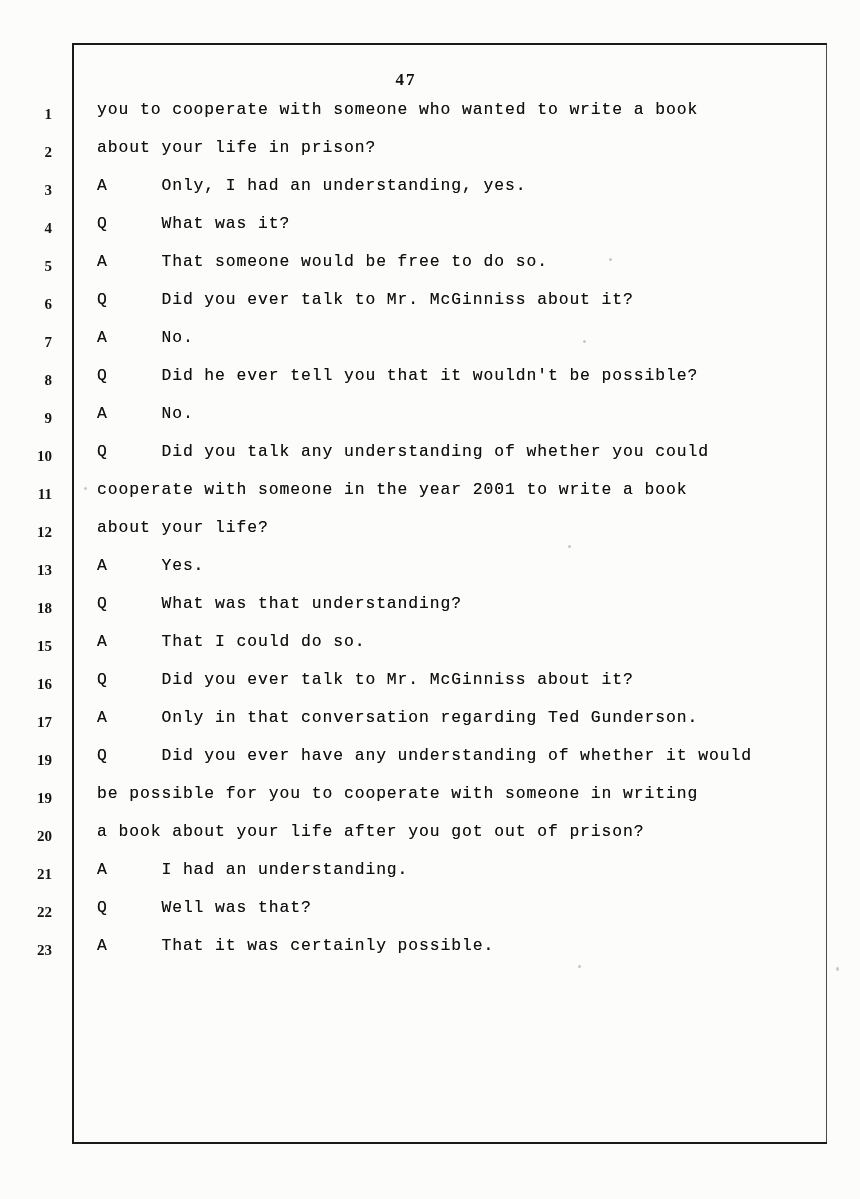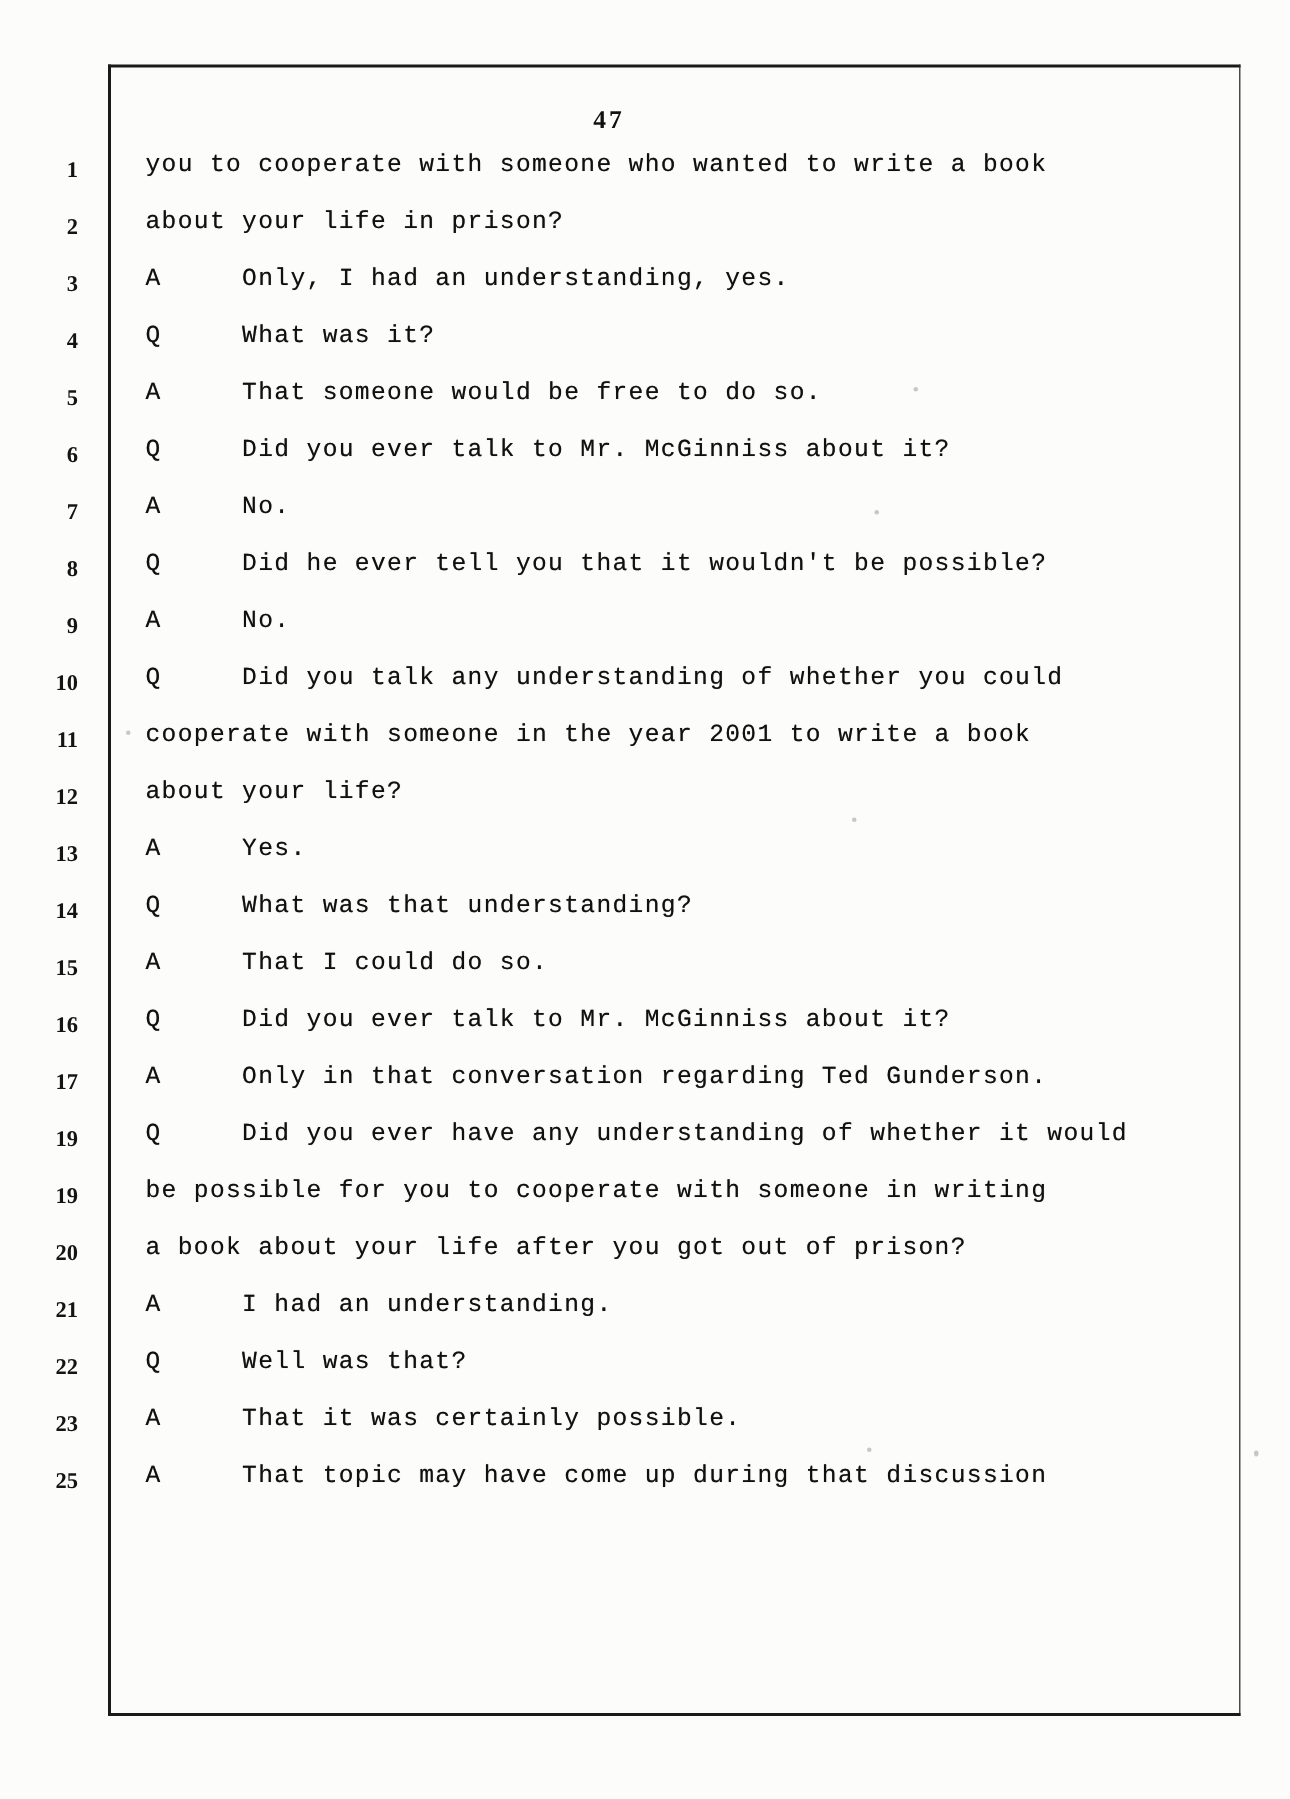--- a/index.html
+++ b/index.html
@@ -172,21 +172,21 @@
       </div>
       <div class="tline">
         <div class="lineno">12</div>
         <div class="linetext">about your life?</div>
       </div>
       <div class="tline">
         <div class="lineno">13</div>
         <div class="linetext">A     Yes.</div>
       </div>
       <div class="tline">
-        <div class="lineno">14</div>
+        <div class="lineno">18</div>
         <div class="linetext">Q     What was that understanding?</div>
       </div>
       <div class="tline">
         <div class="lineno">15</div>
         <div class="linetext">A     That I could do so.</div>
       </div>
       <div class="tline">
         <div class="lineno">16</div>
         <div class="linetext">Q     Did you ever talk to Mr. McGinniss about it?</div>
       </div>
@@ -210,24 +210,20 @@
         <div class="lineno">21</div>
         <div class="linetext">A     I had an understanding.</div>
       </div>
       <div class="tline">
         <div class="lineno">22</div>
         <div class="linetext">Q     Well was that?</div>
       </div>
       <div class="tline">
         <div class="lineno">23</div>
         <div class="linetext">A     That it was certainly possible.</div>
-      </div>
-      <div class="tline">
-        <div class="lineno">25</div>
-        <div class="linetext">A     That topic may have come up during that discussion</div>
       </div>
     </div>
 
   <div class="speck" style="left:583px; top:340px; width:3px; height:3px;"></div>
   <div class="speck" style="left:568px; top:545px; width:3px; height:3px;"></div>
   <div class="speck" style="left:578px; top:965px; width:3px; height:3px;"></div>
   <div class="speck" style="left:836px; top:967px; width:3px; height:4px;"></div>
   <div class="speck" style="left:84px;  top:487px; width:3px; height:3px;"></div>
   <div class="speck" style="left:609px; top:258px; width:3px; height:3px;"></div>
 </div>

